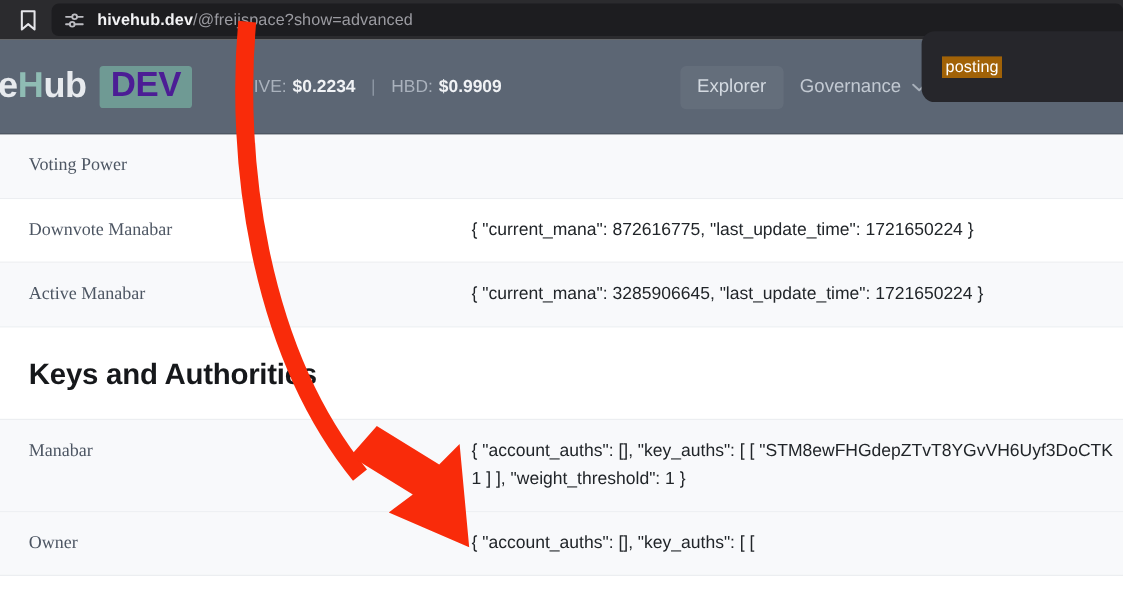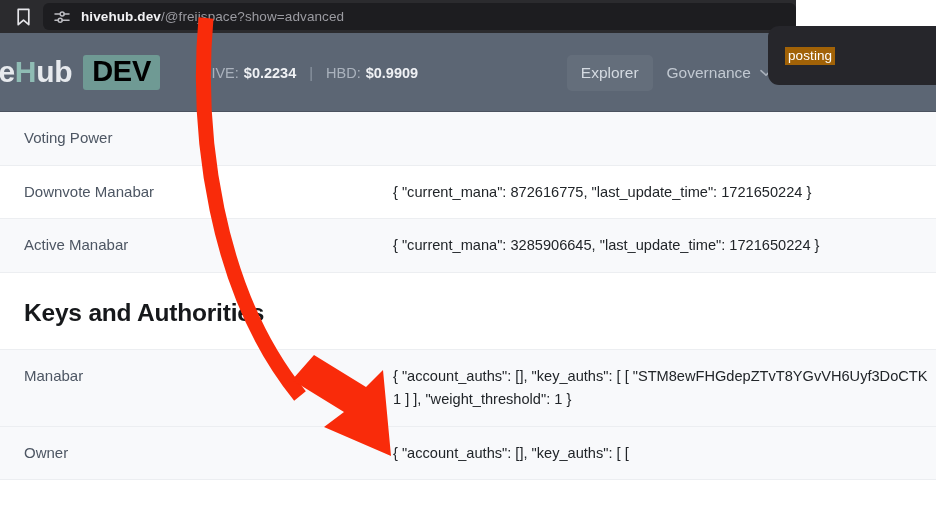--- a/index.html
+++ b/index.html
@@ -17,21 +17,21 @@
     width: 936px;
     height: 509px;
     overflow: hidden;
     background: #ffffff;
   }
 
   
   .browser-bar {
     position: absolute;
     top: 0; left: 0;
-    width: 796px;
+    width: 936px;
     height: 33px;
     background: #2b2b2e;
     display: flex;
     align-items: center;
     padding-left: 8px;
     z-index: 40;
   }
 
   .bookmark-btn {
     width: 30px; height: 26px;
@@ -97,21 +97,21 @@
     font-weight: 700;
     letter-spacing: -.3px;
     white-space: nowrap;
   }
   .logo .part-a { color: #e7eaee; }
   .logo .part-b { color: #8fbcb4; }
   .logo .part-c { color: #e7eaee; }
   .logo .dev-badge {
     margin-left: 11px;
     background: #6f9a94;
-    color: #000000;
+    color: #4c1d95;
     padding: 2px 9px 4px 9px;
     border-radius: 3px;
     font-size: 29px;
     font-weight: 700;
     line-height: 1.02;
   }
 
   .prices {
     margin-left: 41px;
     display: flex;
@@ -196,20 +196,21 @@
   .row.plain { background: #ffffff; }
 
   .row-label {
     flex: 0 0 auto;
     width: 393px;
     padding: 15px 0 15px 24px;
     font-size: 15px;
     color: #4d5663;
     line-height: 1.5;
     white-space: nowrap;
+    font-family: Liberation Serif, serif;
   }
 
   .row-value {
     flex: 1 1 auto;
     padding: 15px 0 15px 0;
     font-size: 14.6px;
     color: #212529;
     line-height: 1.56;
     white-space: nowrap;
     overflow: hidden;

